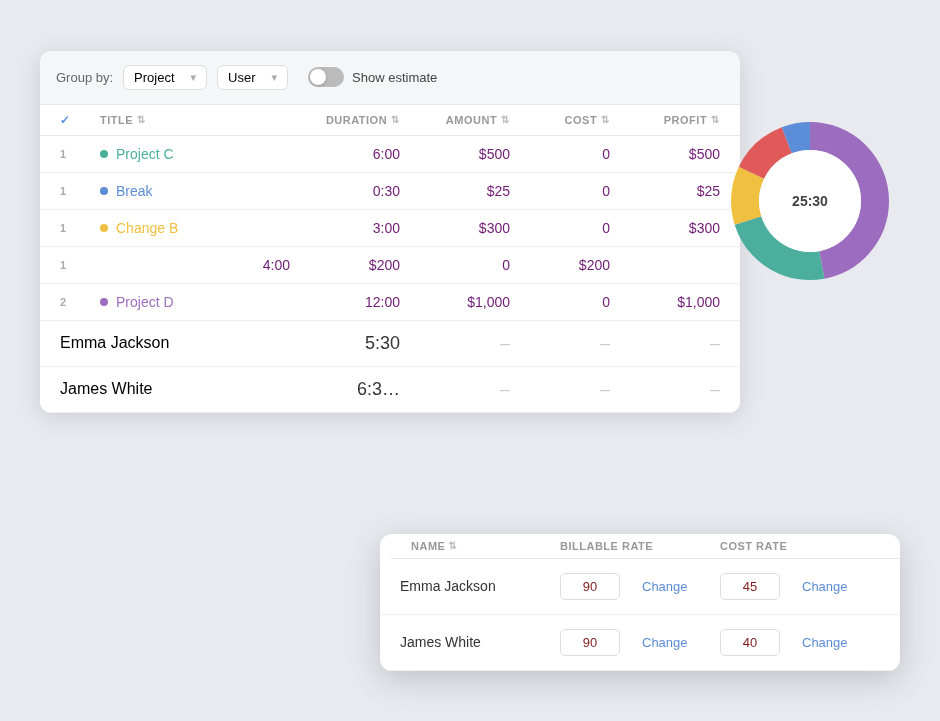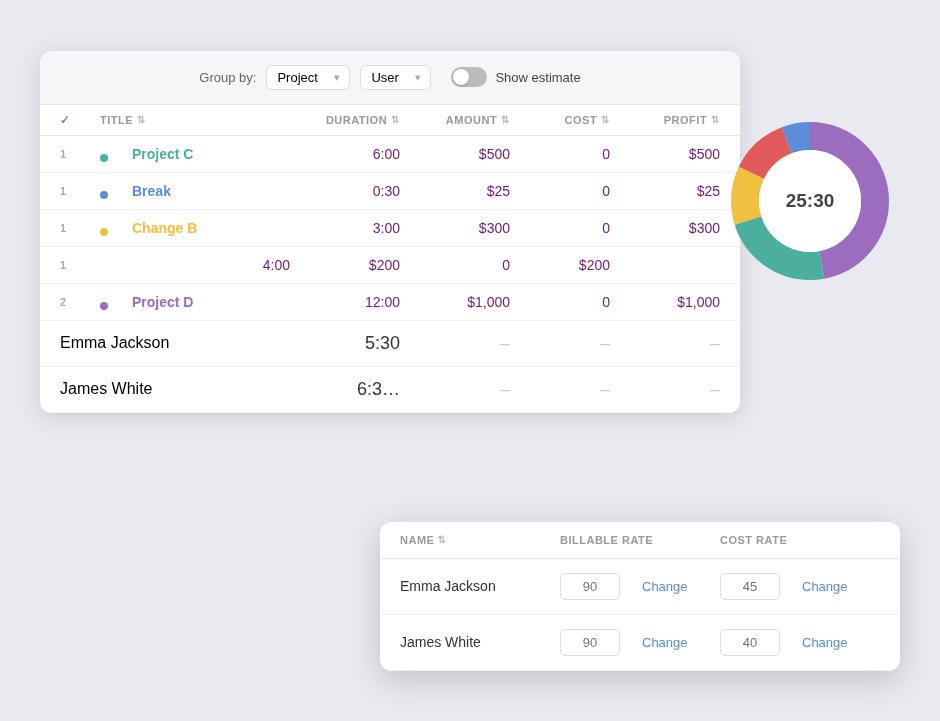--- a/index.html
+++ b/index.html
@@ -30,24 +30,23 @@
       border-radius: 12px;
       box-shadow: 0 4px 24px rgba(0,0,0,0.13);
       overflow: hidden;
     }
 
     
     .toolbar {
       display: flex;
       align-items: center;
       gap: 10px;
-      padding: 14px 27px;
+      padding: 14px 16px;
       background: #f5f6f8;
       border-bottom: 1px solid #e5e7ec;
-      justify-content: center;
     }
 
     .toolbar-label {
       font-size: 13px;
       color: #666;
     }
 
     .toolbar-select {
       display: flex;
       align-items: center;
@@ -128,24 +127,24 @@
     }
 
     .row-num {
       font-size: 11px;
       color: #aaa;
       font-weight: 600;
     }
 
     .row-title {
       display: flex;
-      align-items: flex-end;
-      gap: 24px;
+      align-items: center;
+      gap: 8px;
       font-size: 14px;
-      font-weight: 700;
+      font-weight: 400;
     }
 
     .dot {
       width: 8px;
       height: 8px;
       border-radius: 50%;
       flex-shrink: 0;
     }
 
     .row-val {
@@ -179,21 +178,21 @@
       right: 0;
       width: 180px;
       height: 180px;
     }
 
     .chart-label {
       position: absolute;
       top: 50%;
       left: 50%;
       transform: translate(-50%, -50%);
-      font-size: 19px;
+      font-size: 14px;
       font-weight: 600;
       color: #444;
       text-align: center;
     }
 
     
     .rate-card {
       position: absolute;
       bottom: 0;
       right: 0;
@@ -201,22 +200,23 @@
       background: #fff;
       border-radius: 12px;
       box-shadow: 0 8px 32px rgba(0,0,0,0.18);
       overflow: hidden;
       z-index: 10;
     }
 
     .rate-header {
       display: grid;
       grid-template-columns: 1fr 160px 160px;
-      padding: 12px 20px;
+      padding: 6px 20px;
       border-bottom: 1px solid #e5e7ec;
+      margin-left: 11px;
     }
 
     .rate-th {
       font-size: 11px;
       font-weight: 600;
       color: #999;
       text-transform: uppercase;
       letter-spacing: 0.5px;
       display: flex;
       align-items: center;
@@ -241,21 +241,21 @@
       align-items: center;
       gap: 6px;
     }
 
     .rate-input {
       width: 60px;
       padding: 5px 8px;
       border: 1px solid #ddd;
       border-radius: 5px;
       font-size: 13px;
-      color: #737373;
+      color: #7f1d1d;
       text-align: center;
     }
 
     .change-btn {
       background: none;
       border: none;
       color: #5b8dd9;
       font-size: 13px;
       font-weight: 500;
       cursor: pointer;

